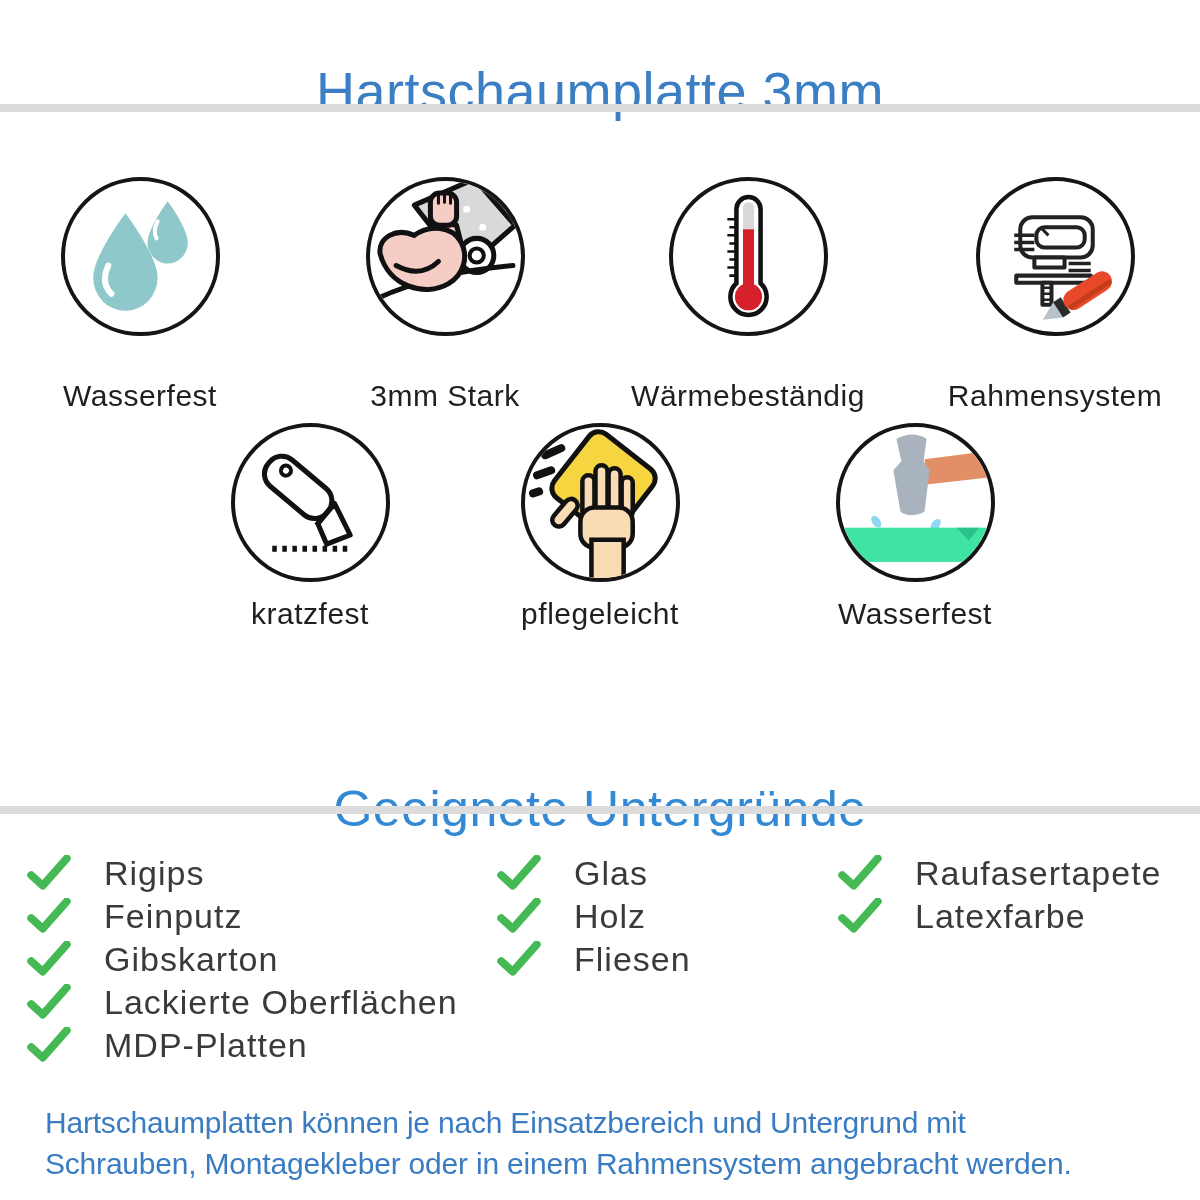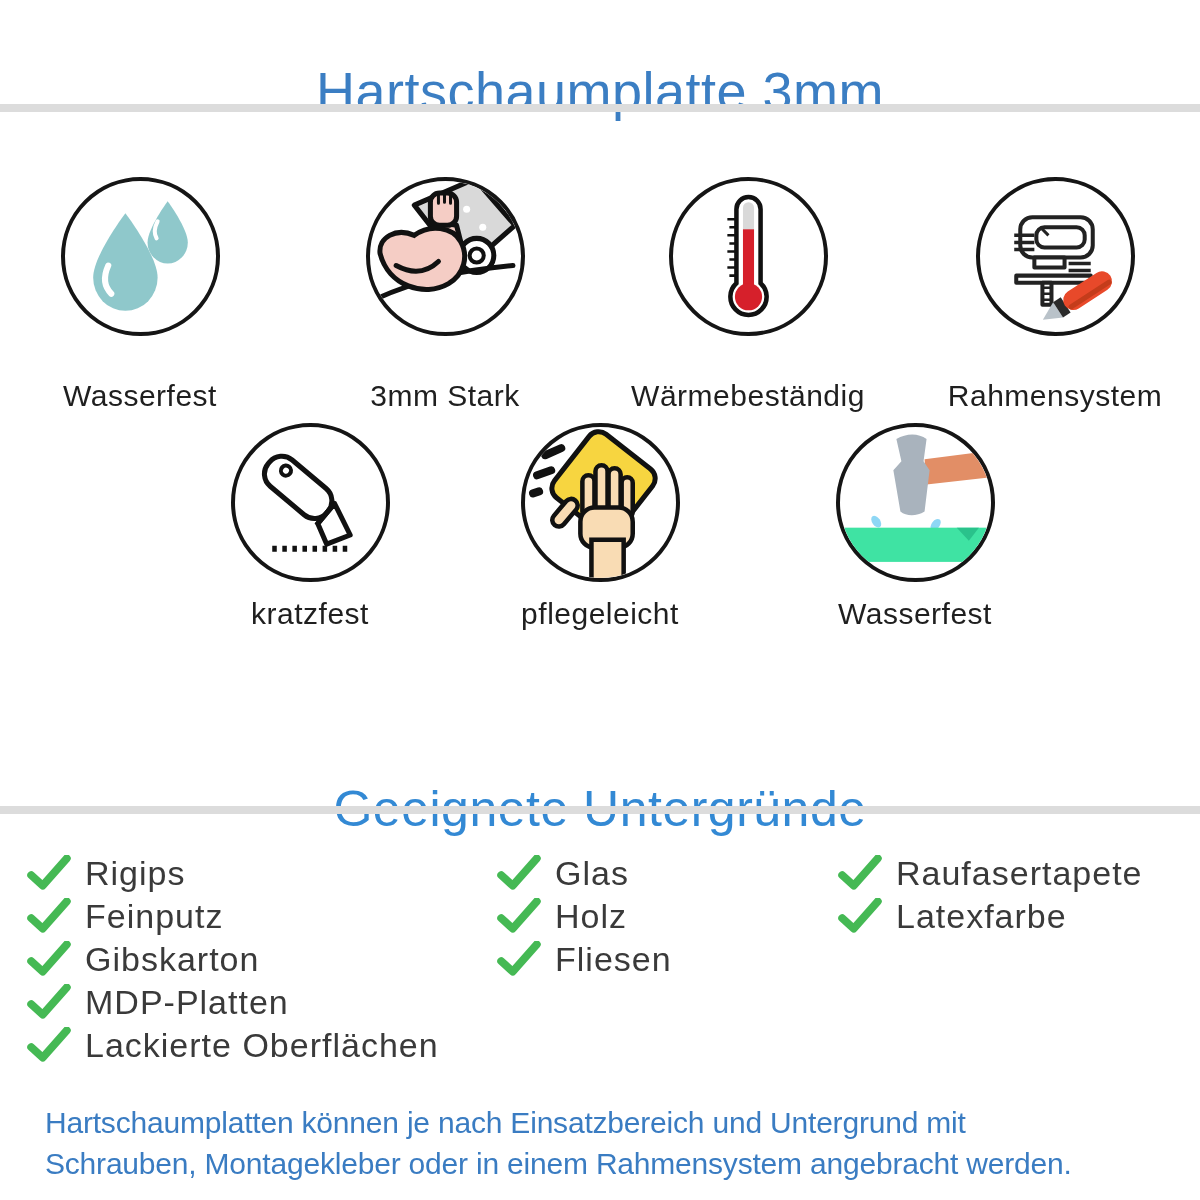--- a/index.html
+++ b/index.html
@@ -36,21 +36,21 @@
     font-size:50px;line-height:58px;font-weight:400;letter-spacing:0.5px;
     color:var(--section-blue,#3389d4);
   }
 
   .substrates-col{position:absolute;top:856px;margin:0;padding:0;list-style:none;}
   .col-1{left:27px;}
   .col-2{left:497px;}
   .col-3{left:838px;}
   .substrate-item{
     display:flex;align-items:center;height:34px;margin-bottom:9px;
-    font-size:34px;letter-spacing:1px;color:var(--list-dark,#3a3a3a);white-space:nowrap;
+    font-size:34px;letter-spacing:1px;color:var(--list-dark,#3a3a3a);white-space:nowrap;gap:19px;
   }
   .check-icon{width:44px;height:36px;margin-right:14px;flex:0 0 auto;}
 
   .footer{
     position:absolute;left:45px;top:1102px;width:1130px;
     font-size:30px;line-height:41px;letter-spacing:-0.2px;
     color:var(--footer-blue,#3a7cc2);
   }
 </style>
 </head>
@@ -228,27 +228,27 @@
       <li class="substrate-item">
         <svg class="check-icon" viewBox="0 0 42 34">
             <path d="M4 19 L15 29 L38 3" fill="none" style="stroke:var(--check-green,#45b954)" stroke-width="7.5" stroke-linecap="round" stroke-linejoin="round"></path>
           </svg>
         <span>Gibskarton</span>
       </li>
       <li class="substrate-item">
         <svg class="check-icon" viewBox="0 0 42 34">
             <path d="M4 19 L15 29 L38 3" fill="none" style="stroke:var(--check-green,#45b954)" stroke-width="7.5" stroke-linecap="round" stroke-linejoin="round"></path>
           </svg>
+        <span>Lackierte Oberflächen</span>
+      </li>
+      <li class="substrate-item">
+        <svg class="check-icon" viewBox="0 0 42 34">
+            <path d="M4 19 L15 29 L38 3" fill="none" style="stroke:var(--check-green,#45b954)" stroke-width="7.5" stroke-linecap="round" stroke-linejoin="round"></path>
+          </svg>
         <span>MDP-Platten</span>
-      </li>
-      <li class="substrate-item">
-        <svg class="check-icon" viewBox="0 0 42 34">
-            <path d="M4 19 L15 29 L38 3" fill="none" style="stroke:var(--check-green,#45b954)" stroke-width="7.5" stroke-linecap="round" stroke-linejoin="round"></path>
-          </svg>
-        <span>Lackierte Oberflächen</span>
       </li>
     </ul>
 
     <ul class="substrates-col col-2">
       <li class="substrate-item">
         <svg class="check-icon" viewBox="0 0 42 34">
             <path d="M4 19 L15 29 L38 3" fill="none" style="stroke:var(--check-green,#45b954)" stroke-width="7.5" stroke-linecap="round" stroke-linejoin="round"></path>
           </svg>
         <span>Glas</span>
       </li>

